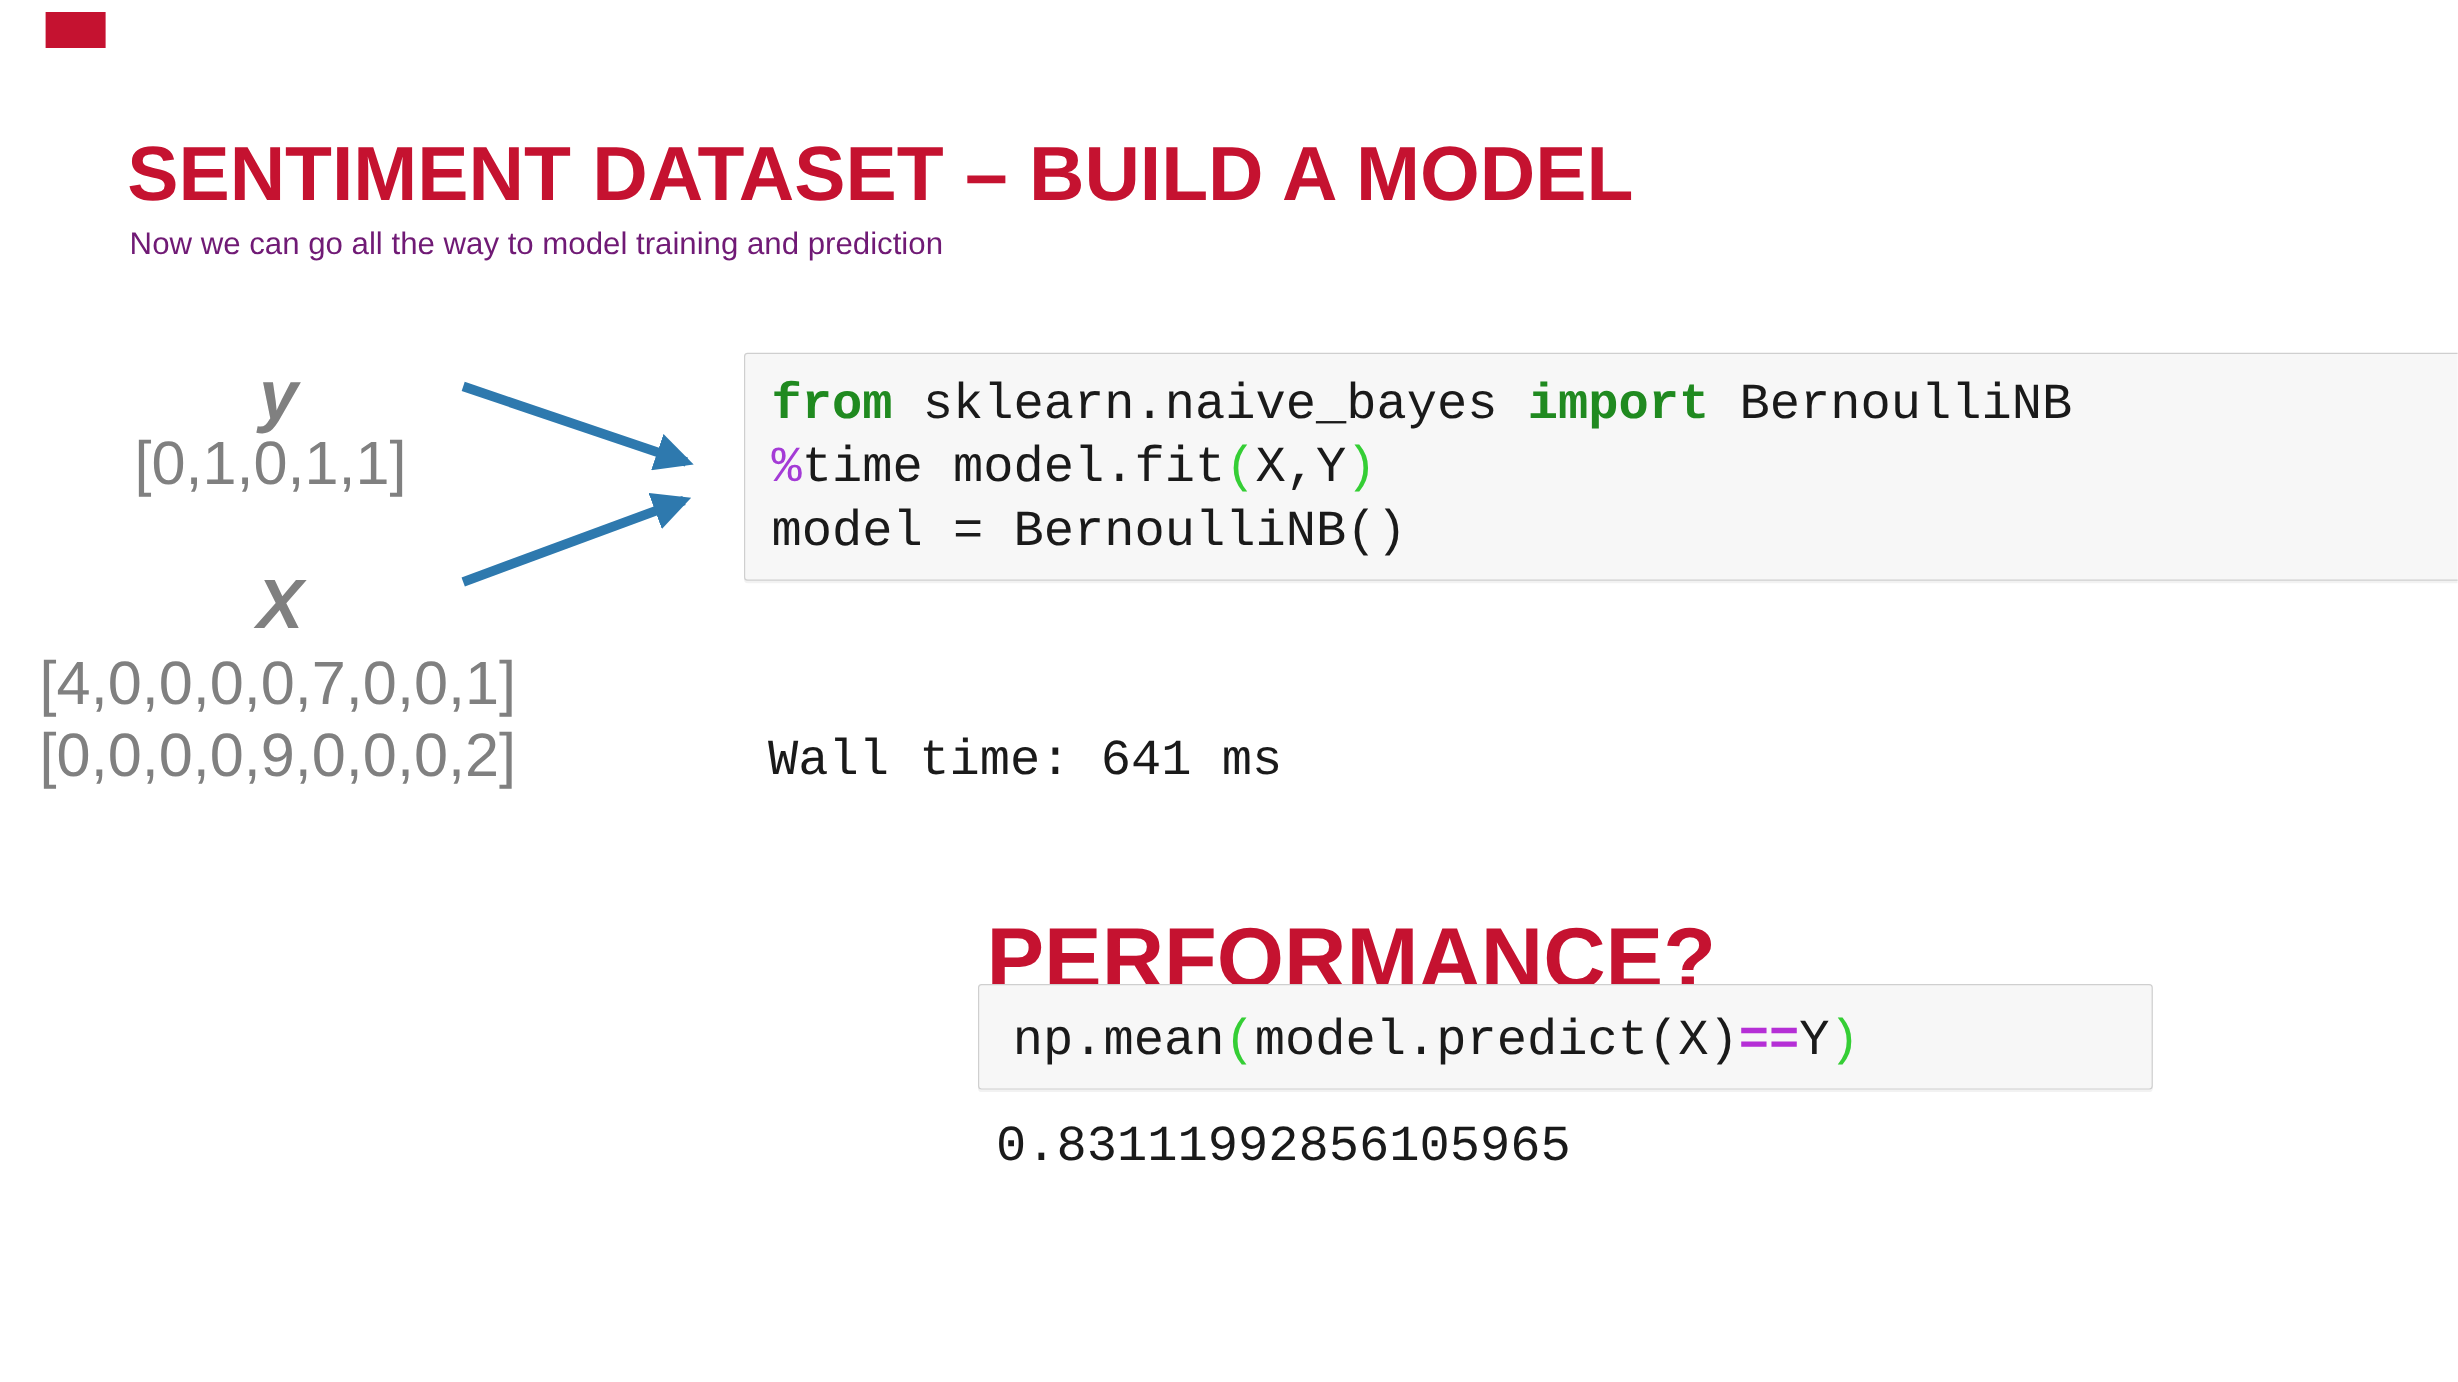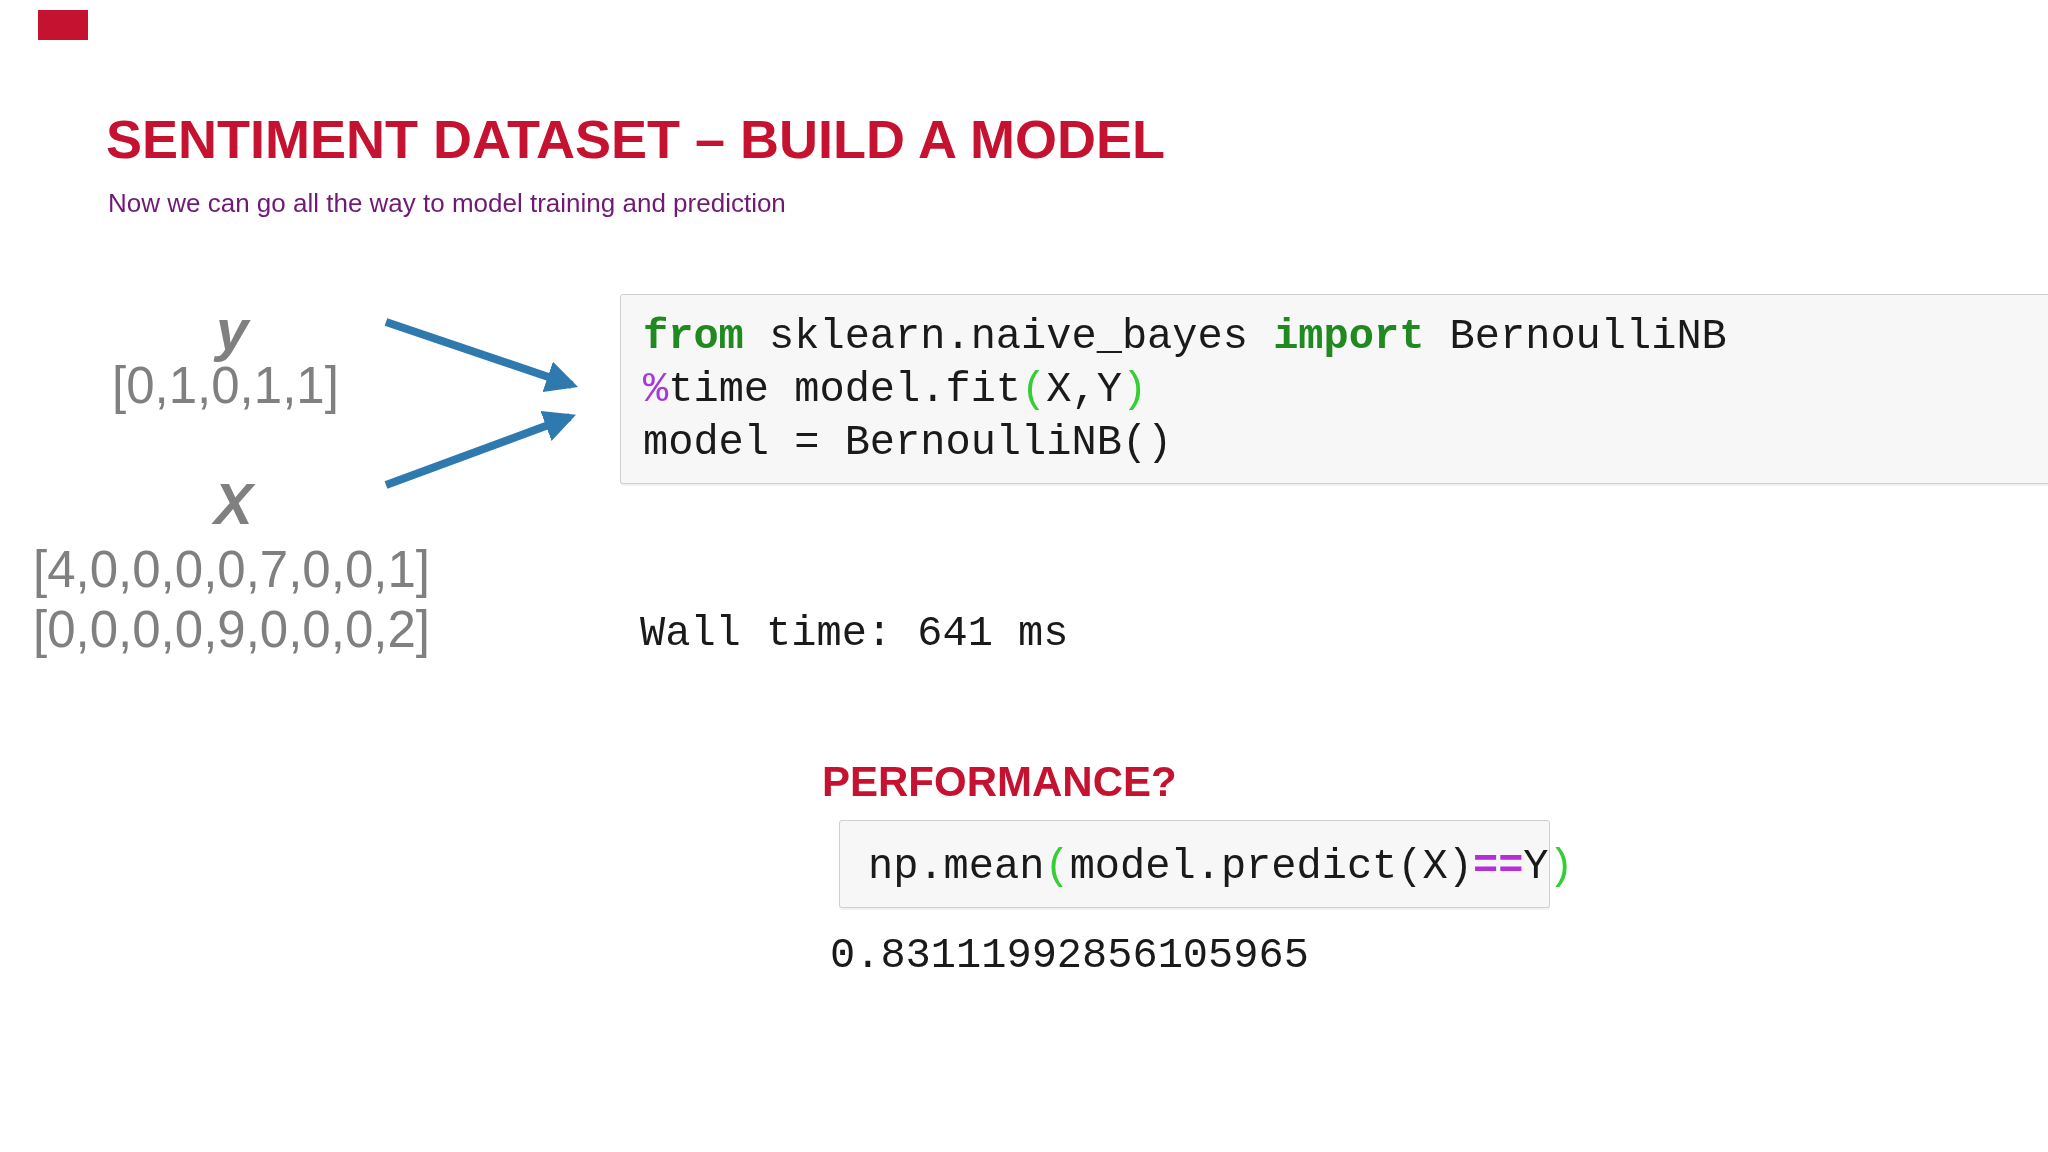--- a/index.html
+++ b/index.html
@@ -17,21 +17,21 @@
   * { margin: 0; padding: 0; box-sizing: border-box; }
   html, body { background: #ffffff; }
   body { width: 2048px; height: 1152px; position: relative; overflow: hidden;
          font-family: "Liberation Sans", sans-serif; }
 
   .abs { position: absolute; }
 
   .corner-rect { left: 38px; top: 10px; width: 50px; height: 30px;
                  background: var(--accent-red); }
 
-  .title { left: 106px; top: 108px; font-size: 54px; font-weight: bold;
+  .title { left: 106px; top: 108px; font-size: 64px; font-weight: bold;
            color: var(--accent-red); letter-spacing: 0px; white-space: nowrap; }
 
   .subtitle { left: 108px; top: 188px; font-size: 26px; color: #701a75;
               white-space: nowrap; }
 
   .gray-label { color: var(--text-gray); white-space: nowrap; }
   .var-name { font-size: 58px; font-weight: bold; font-style: italic; }
   .array-text { font-size: 51px; }
 
   .y-label  { left: 216px; top: 296px; }
@@ -44,34 +44,34 @@
                 color: var(--arrow-blue); }
 
   .code-cell { background: var(--code-bg); border: 1px solid var(--code-border);
                border-radius: 3px; box-shadow: 0 2px 0 rgba(0,0,0,0.05);
                font-family: "Liberation Mono", monospace; font-size: 42px;
                color: var(--code-black); }
   .code-line { white-space: pre; line-height: 53px; }
 
   .cell-1 { left: 620px; top: 294px; width: 1518px; height: 190px;
             padding: 16px 0 0 22px; }
-  .cell-2 { left: 815px; top: 820px; width: 711px; height: 88px;
-            padding: 20px 0 0 28px; margin-left: 24px; }
+  .cell-2 { left: 815px; top: 820px; width: 979px; height: 88px;
+            padding: 20px 0 0 28px; }
 
   .kw    { color: var(--keyword-green); font-weight: bold; }
   .paren { color: var(--paren-green); }
   .magic { color: var(--magic-purple); }
   .op    { color: var(--operator-purple); font-weight: bold; }
 
   .cell-output { font-family: "Liberation Mono", monospace; font-size: 42px;
                  color: var(--code-black); white-space: pre; line-height: 53px; }
   .output-1 { left: 640px; top: 502px; }
   .output-2 { left: 830px; top: 930px; }
 
-  .performance { left: 822px; top: 758px; font-size: 42px; font-weight: bold;
+  .performance { left: 822px; top: 758px; font-size: 72px; font-weight: bold;
                  color: var(--accent-red); white-space: nowrap; }
 </style>
 </head>
 <body>
 
 <div class="abs corner-rect"></div>
 
 <div class="abs title">SENTIMENT DATASET – BUILD A MODEL</div>
 <div class="abs subtitle">Now we can go all the way to model training and prediction</div>
 

